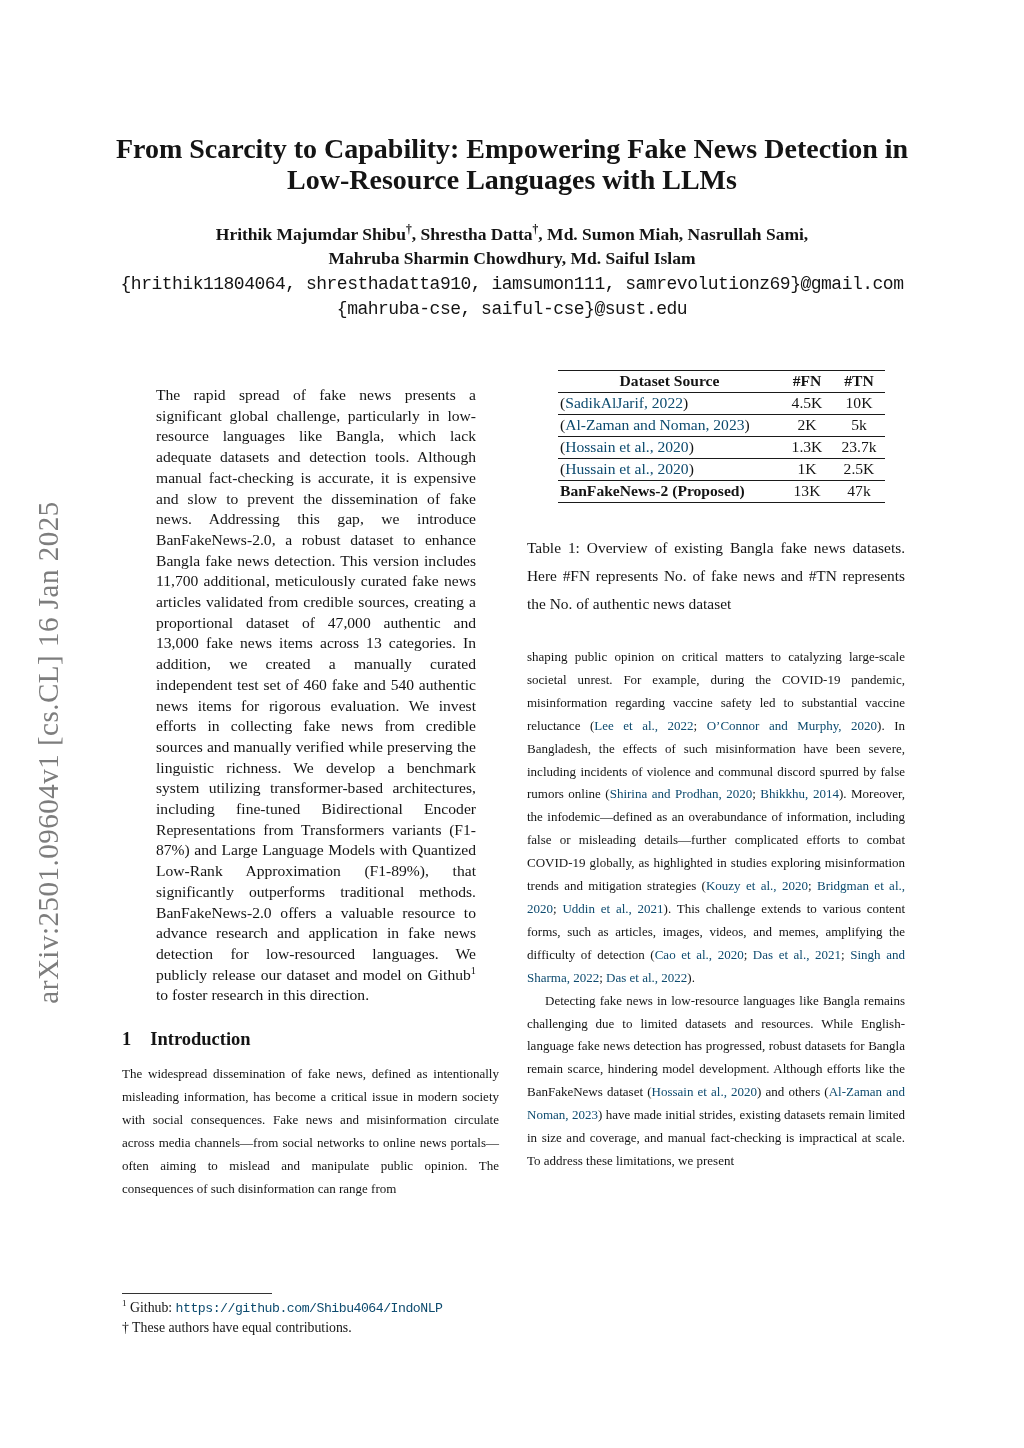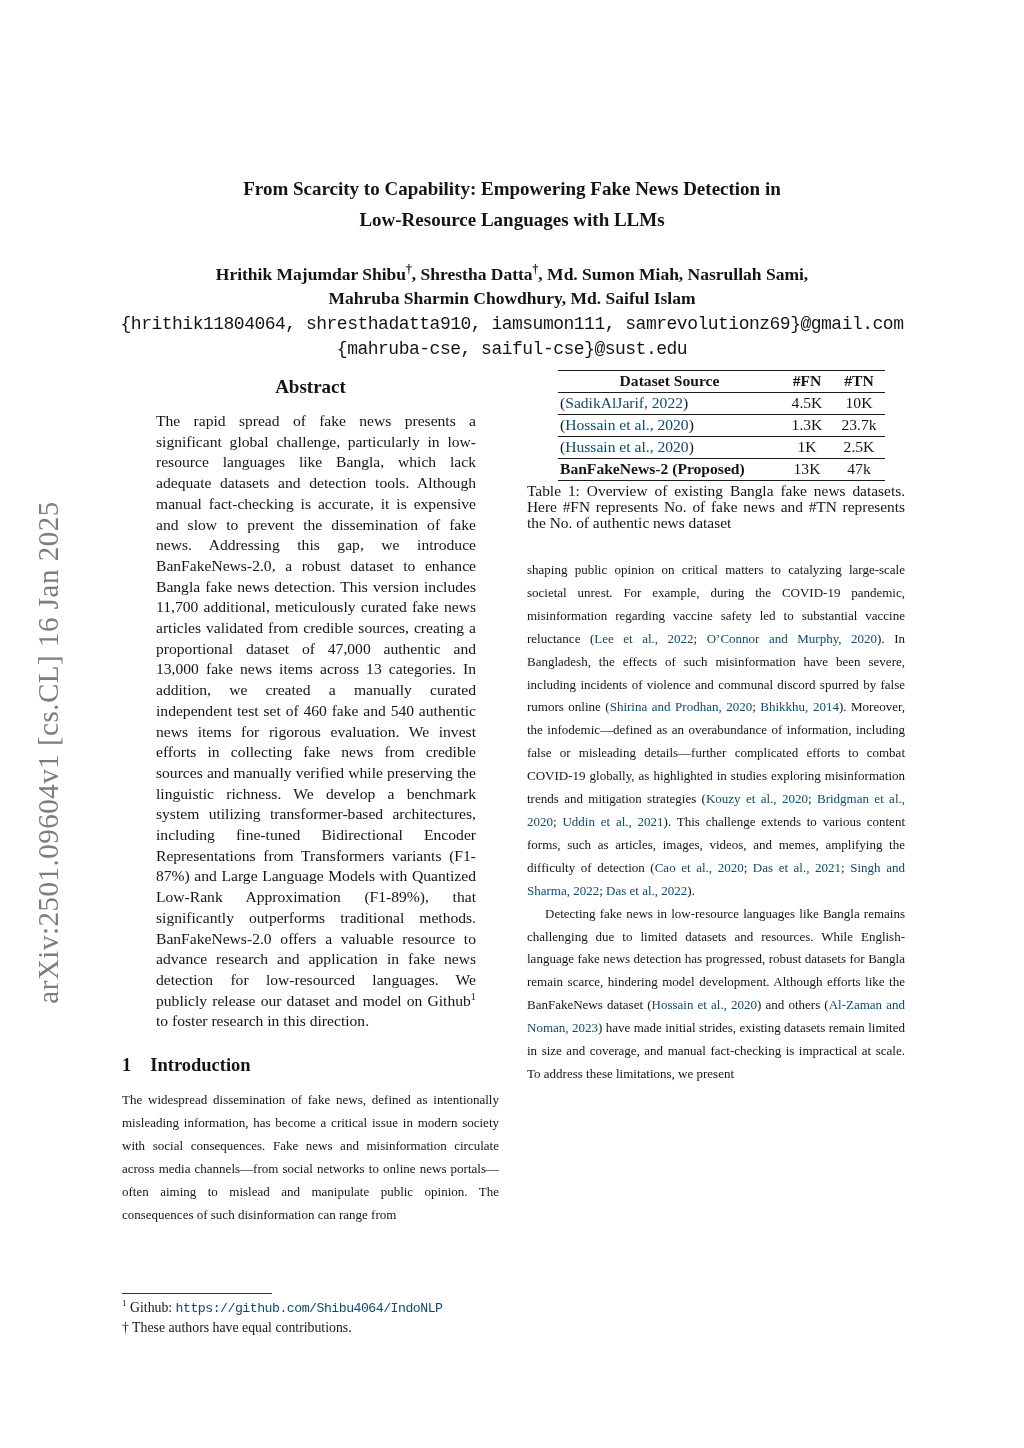--- a/index.html
+++ b/index.html
@@ -16,21 +16,21 @@
     left: -262px; top: 736px;
     width: 620px;
     text-align: center;
     transform: rotate(-90deg);
     font-size: 29px;
     letter-spacing: 0.5px;
     color: #7d7d7d;
     white-space: nowrap;
   }
   .header { position: absolute; left: 0; right: 0; top: 133px; text-align: center; }
-  .title { font-size: 19px; font-weight: bold; line-height: 31px; margin-top: 40px; }
+  .title { font-size: 28px; font-weight: bold; line-height: 31px; }
   .authors { margin-top: 27px; font-size: 17.5px; font-weight: bold; line-height: 24px; }
   .affiliation { margin-top: 3px; font-size: 17.5px; line-height: 24px; }
   .emails {
     margin-top: 2px;
     font-family: "Liberation Mono", monospace;
     font-size: 18px; line-height: 25px;
     letter-spacing: -0.5px;
   }
   .col { position: absolute; }
   .col-left  { left: 122px; top: 372px; width: 377px; }
@@ -62,22 +62,22 @@
     border-collapse: collapse;
     font-size: 15.6px;
   }
   table.datasets tr { border-bottom: 1.2px solid #1a1a1a; }
   table.datasets tr.head-row { border-top: 1.4px solid #1a1a1a; border-bottom: 1.2px solid #1a1a1a; }
   table.datasets th { text-align: center; font-weight: bold; padding: 1px 2px 2px 2px; }
   table.datasets th.num, table.datasets td.num { text-align: center; width: 52px; }
   table.datasets td { padding: 1px 2px 2px 2px; }
   .bold { font-weight: bold; }
   .table-caption {
-    margin-top: 2px;
-    font-size: 15.4px; line-height: 16px;
+    margin-top: 31px;
+    font-size: 15.4px; line-height: 28px;
     text-align: justify;
   }
   .col-right .body-par.first { margin-top: 28px; }
 </style>
 </head>
 <body>
 
 <div class="watermark">arXiv:2501.09604v1  [cs.CL]  16 Jan 2025</div>
 
 <div class="header">
@@ -89,21 +89,20 @@
     <div><span>Hrithik Majumdar Shibu</span><sup>†</sup><span>, Shrestha Datta</span><sup>†</sup><span>, Md. Sumon Miah, Nasrullah Sami,</span></div>
     <div>Mahruba Sharmin Chowdhury, Md. Saiful Islam</div>
   </div>
   <div class="emails">
     <div>{hrithik11804064, shresthadatta910, iamsumon111, samrevolutionz69}@gmail.com</div>
     <div>{mahruba-cse, saiful-cse}@sust.edu</div>
   </div>
 </div>
 
 <div class="col col-left">
-  <div class="abs-heading">Abstract</div>
   <div class="abs-text"><span>The rapid spread of fake news presents a significant global challenge, particularly in low-resource languages like Bangla, which lack adequate datasets and detection tools. Although manual fact-checking is accurate, it is expensive and slow to prevent the dissemination of fake news. Addressing this gap, we introduce BanFakeNews-2.0, a robust dataset to enhance Bangla fake news detection. This version includes 11,700 additional, meticulously curated fake news articles validated from credible sources, creating a proportional dataset of 47,000 authentic and 13,000 fake news items across 13 categories. In addition, we created a manually curated independent test set of 460 fake and 540 authentic news items for rigorous evaluation. We invest efforts in collecting fake news from credible sources and manually verified while preserving the linguistic richness. We develop a benchmark system utilizing transformer-based architectures, including fine-tuned Bidirectional Encoder Representations from Transformers variants (F1-87%) and Large Language Models with Quantized Low-Rank Approximation (F1-89%), that significantly outperforms traditional methods. BanFakeNews-2.0 offers a valuable resource to advance research and application in fake news detection for low-resourced languages. We publicly release our dataset and model on Github</span><sup>1</sup><span> to foster research in this direction.</span></div>
   <div class="sec-heading">
     <span class="sec-num">1</span><span>Introduction</span>
   </div>
   <div class="body-par">The widespread dissemination of fake news, defined as intentionally misleading information, has become a critical issue in modern society with social consequences. Fake news and misinformation circulate across media channels—from social networks to online news portals—often aiming to mislead and manipulate public opinion. The consequences of such disinformation can range from</div>
 </div>
 
 <div class="col col-right">
   <table class="datasets">
     <thead>
@@ -111,20 +110,25 @@
         <th>Dataset Source</th>
         <th class="num">#FN</th>
         <th class="num">#TN</th>
       </tr>
     </thead>
     <tbody>
         <tr>
           <td>(<span class="cite">SadikAlJarif, 2022</span>)</td>
           <td class="num">4.5K</td>
           <td class="num">10K</td>
+        </tr>
+        <tr>
+          <td>(<span class="cite">Al-Zaman and Noman, 2023</span>)</td>
+          <td class="num">2K</td>
+          <td class="num">5k</td>
         </tr>
         <tr>
           <td>(<span class="cite">Hossain et al., 2020</span>)</td>
           <td class="num">1.3K</td>
           <td class="num">23.7k</td>
         </tr>
         <tr>
           <td>(<span class="cite">Hussain et al., 2020</span>)</td>
           <td class="num">1K</td>
           <td class="num">2.5K</td>

